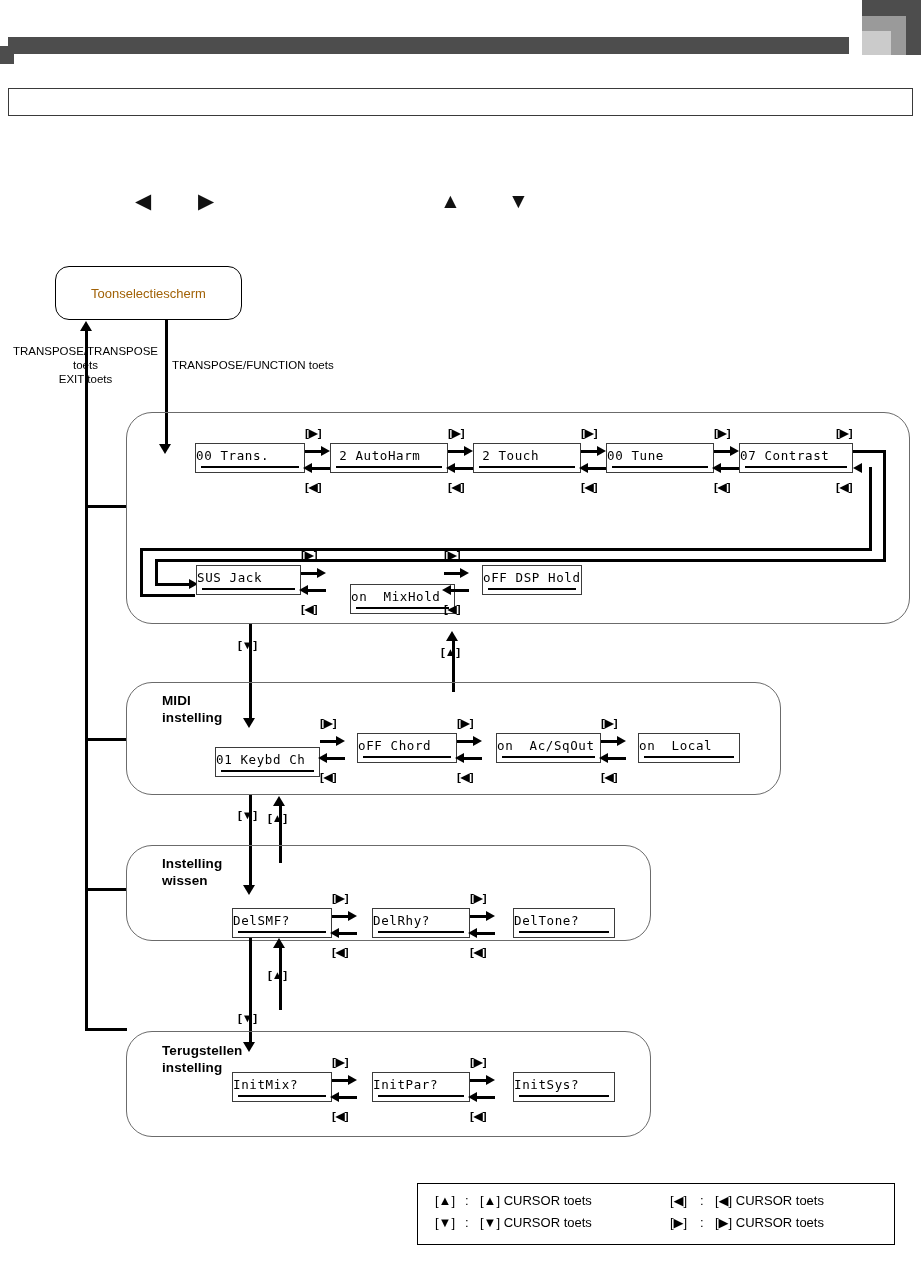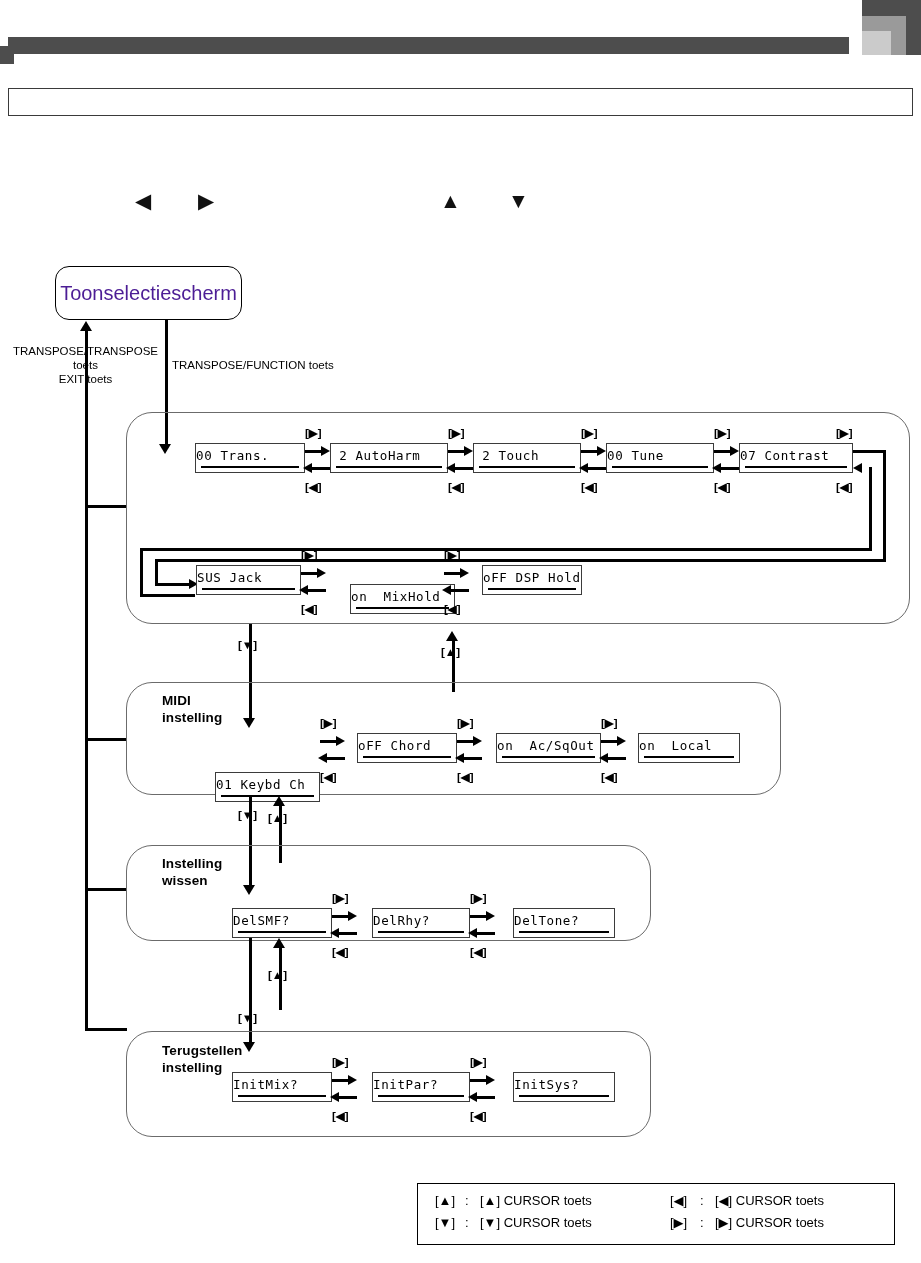--- a/index.html
+++ b/index.html
@@ -27,21 +27,21 @@
   
   .panel{position:absolute;border:1.4px solid #6b6b6b;border-radius:26px;
          background:transparent;box-sizing:border-box;}
   .panel-label{position:absolute;font-size:13.5px;font-weight:bold;
                line-height:17px;color:#000;letter-spacing:.1px;}
 
   
   #tone-node{position:absolute;left:55px;top:266px;width:187px;height:54px;
              border:1.6px solid #000;border-radius:14px;background:#fff;
              display:flex;align-items:center;justify-content:center;box-sizing:border-box;}
-  #tone-node span{font-size:20px;color:#4c1d95;}
+  #tone-node span{font-size:13px;color:#a16207;}
 
   
   .lcd{position:absolute;border:1.4px solid #3b3b3b;background:#fff;
        box-sizing:border-box;height:30px;}
   .lcd .txt{position:absolute;left:0;right:0;top:4px;text-align:left;
             font-family:"DejaVu Sans Mono",monospace;font-size:12.5px;
             letter-spacing:.6px;white-space:pre;color:#000;}
   .lcd .ul{position:absolute;left:5px;right:5px;bottom:4px;height:1.6px;background:#000;}
 
   
@@ -208,21 +208,21 @@
 <div class="keytag" style="left:238px;top:639px;">[▼]</div>
 
 <div class="vline" style="left:452px;top:640px;height:52px;"></div>
 <div class="arrow-u" style="left:446px;top:631px;"></div>
 <div class="keytag" style="left:441px;top:646px;">[▲]</div>
 
 <div class="panel" style="left:126px;top:682px;width:655px;height:113px;"></div>
 <div class="panel-label" style="left:162px;top:692px;">MIDI</div>
 <div class="panel-label" style="left:162px;top:709px;">instelling</div>
 
-<div class="lcd" style="left:215px;top:772px;width:105px;">
+<div class="lcd" style="left:215px;top:747px;width:105px;">
   <div class="txt">01 Keybd Ch</div>
   <div class="ul"></div>
 </div>
 <div class="lcd" style="left:357px;top:733px;width:100px;">
   <div class="txt">oFF Chord</div>
   <div class="ul"></div>
 </div>
 <div class="lcd" style="left:496px;top:733px;width:105px;">
   <div class="txt">on  Ac/SqOut</div>
   <div class="ul"></div>

